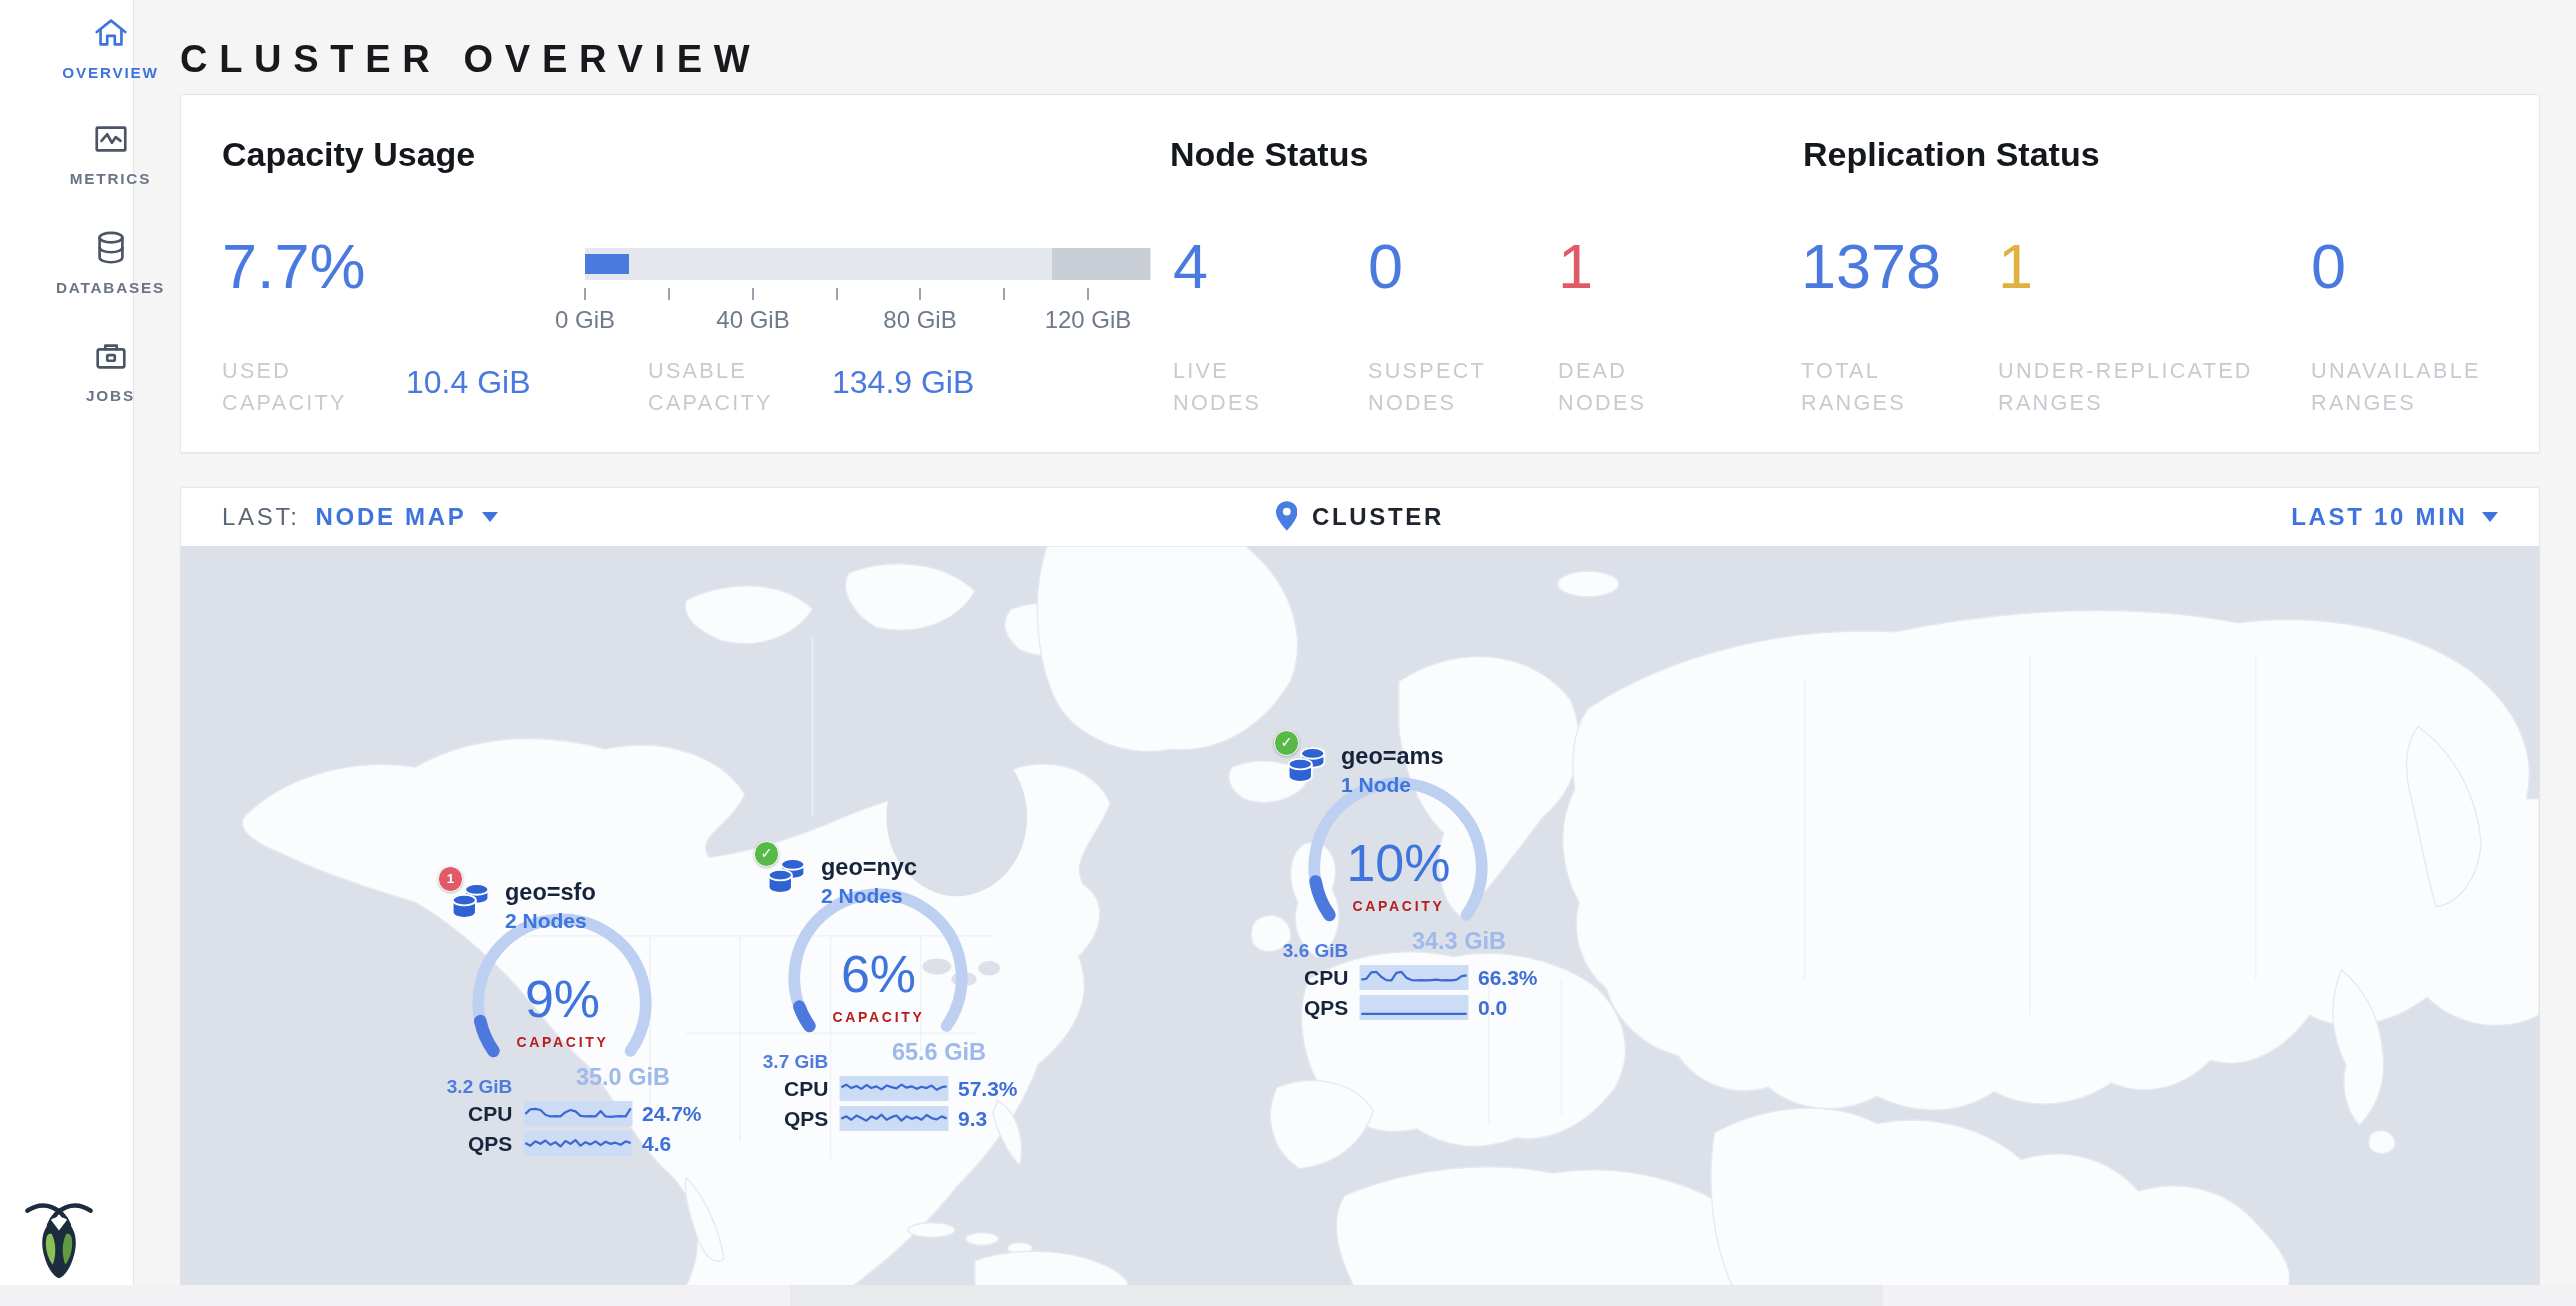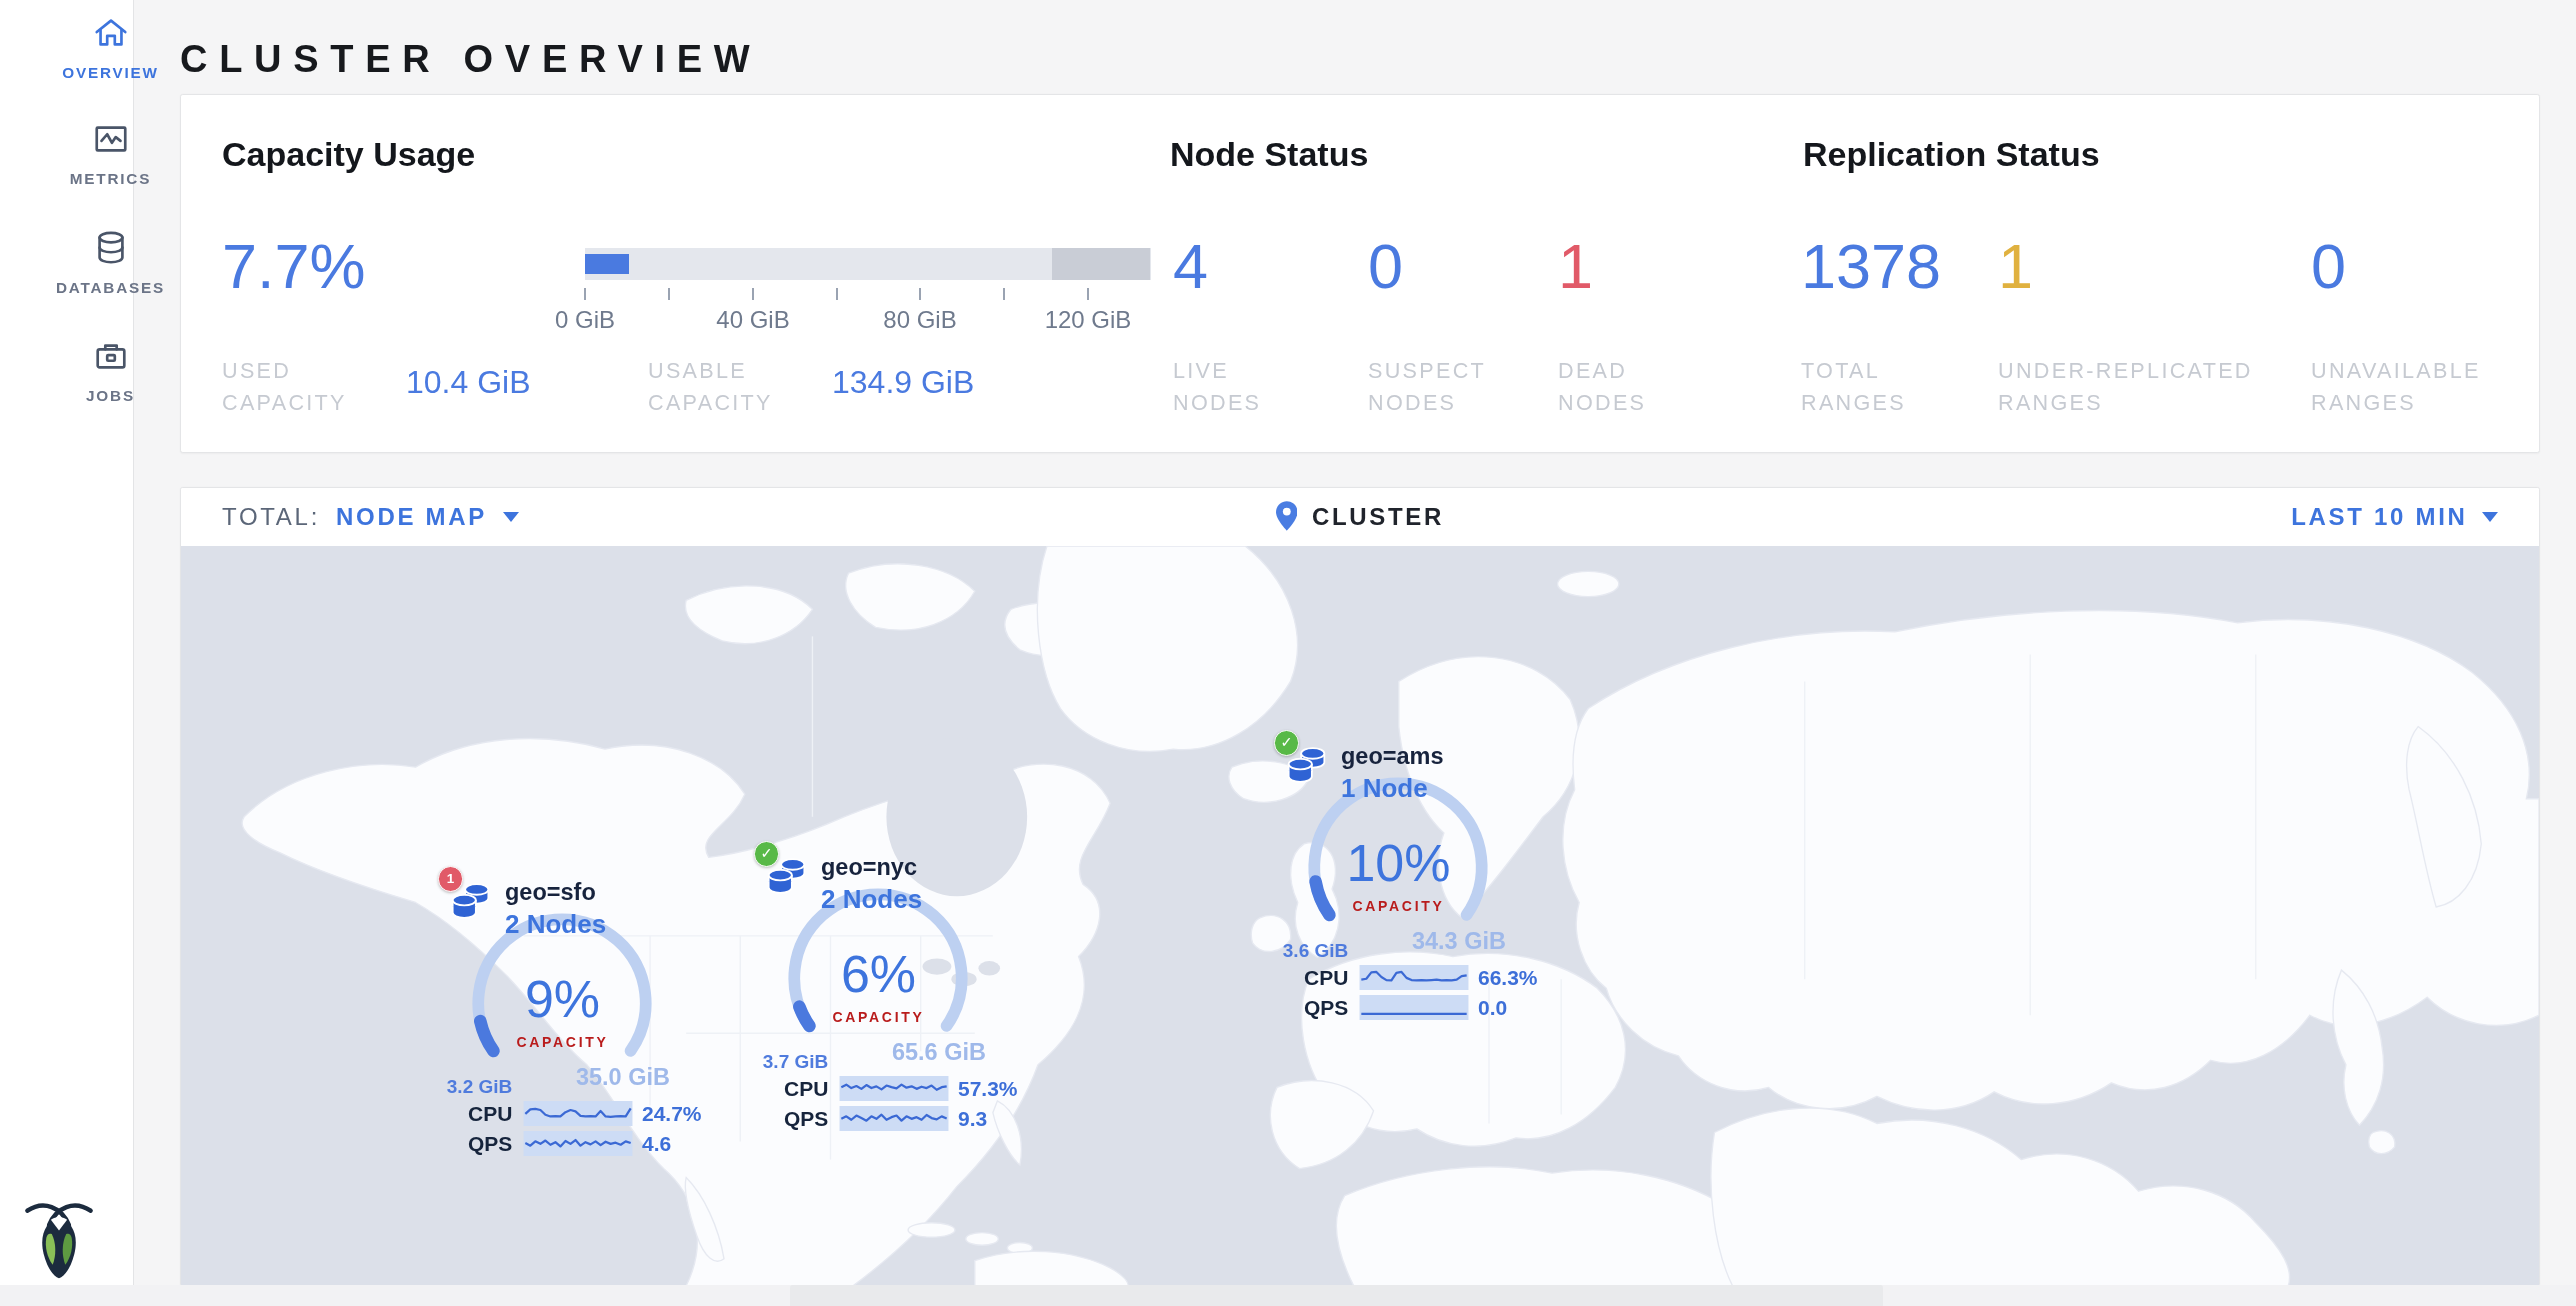--- a/index.html
+++ b/index.html
@@ -41,21 +41,21 @@
   .caret{width:0;height:0;border-left:8px solid transparent;border-right:8px solid transparent;border-top:10px solid var(--accent);display:inline-block;}
   
   .map{position:absolute;left:0;top:58px;width:2358px;height:740px;background:var(--ocean);}
   .map svg.world{position:absolute;left:0;top:0;}
   .marker{position:absolute;width:280px;height:307px;cursor:pointer;}
   .badge{position:absolute;left:1.8px;top:0;width:23.5px;height:23.5px;border-radius:50%;border:1.8px solid #fff;
          color:#fff;font-size:13.5px;font-weight:700;text-align:center;line-height:23.5px;box-shadow:0 0.9px 2.7px rgba(0,0,0,.25);}
   .badge.bad{background:var(--danger);} .badge.ok{background:var(--success);font-size:14.4px;}
   .m-icon{position:absolute;left:14.4px;top:16px;}
   .m-name{position:absolute;left:69px;top:12.6px;font-size:23.5px;font-weight:700;color:#17233d;}
-  .m-nodes{position:absolute;left:69px;top:43px;font-size:26px;font-weight:700;color:var(--accent);}
+  .m-nodes{position:absolute;left:69px;top:43px;font-size:21px;font-weight:700;color:var(--accent);}
   .gauge{position:absolute;left:27px;top:38px;}
   .m-pct{position:absolute;left:0;width:253px;top:105px;text-align:center;font-size:52px;font-weight:400;color:var(--accent);line-height:56px;}
   .m-cap{position:absolute;left:0;width:253px;top:168px;text-align:center;font-size:14px;font-weight:700;letter-spacing:2.7px;color:#b91c1c;}
   .m-used{position:absolute;left:10.8px;top:210px;font-size:19px;font-weight:700;color:#4f7bdd;}
   .m-total{position:absolute;left:135px;width:99px;top:198px;text-align:right;font-size:23.5px;font-weight:700;color:#9fb9ea;}
   .m-row-label{position:absolute;left:32px;font-size:21px;font-weight:700;color:#16243c;line-height:25px;}
   .m-row-value{position:absolute;left:206px;font-size:21px;font-weight:700;color:#3d6fd8;line-height:25px;}
   .m-spark{position:absolute;left:87px;}
   .r1{top:235px;} .r2{top:265px;}
   
@@ -155,21 +155,21 @@
     <div class="big-num yellow" style="left:1817px">1</div>
     <div class="big-num" style="left:2130px">0</div>
     <div class="stat-label" style="left:1620px;width:144px">TOTAL RANGES</div>
     <div class="stat-label" style="left:2130px;width:235px">UNAVAILABLE RANGES</div>
     <div class="stat-label" style="left:1817px;width:298px">UNDER-REPLICATED RANGES</div>
   </section>
 
   <section class="card map-card">
     <div class="toolbar">
       <div class="tb-left">
-        <span class="tb-gray">TOTAL:</span>
+        <span class="tb-gray">LAST:</span>
         <span class="tb-blue">NODE MAP</span>
         <span class="caret"></span>
       </div>
       <div class="tb-center">
         <span>
           <svg width="21.6" height="30" viewBox="0 0 22 30">
             <path d="M11 0 C4.9 0 0 4.9 0 11 c0 8 11 19 11 19 s11 -11 11 -19 C22 4.9 17.1 0 11 0 Z" fill="#4a7de2"></path>
             <circle cx="11" cy="10.5" r="4" fill="#fff"></circle>
           </svg></span>
         <span class="tb-dark">CLUSTER</span>

